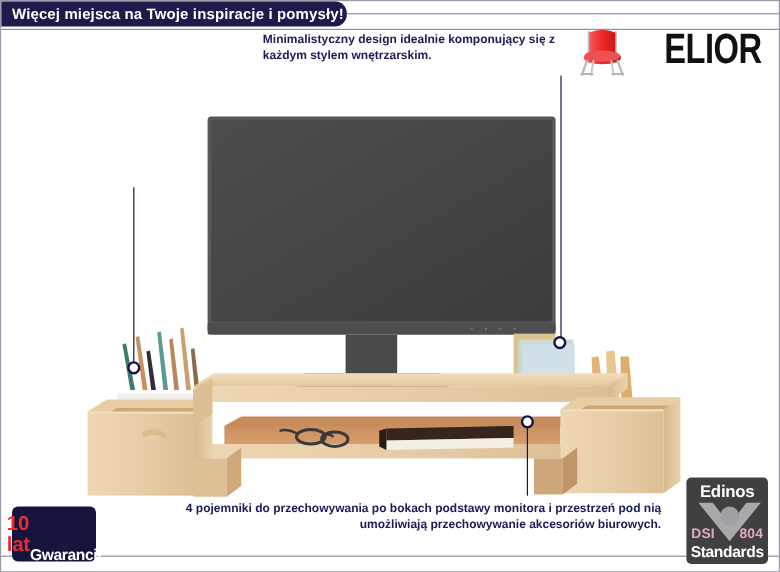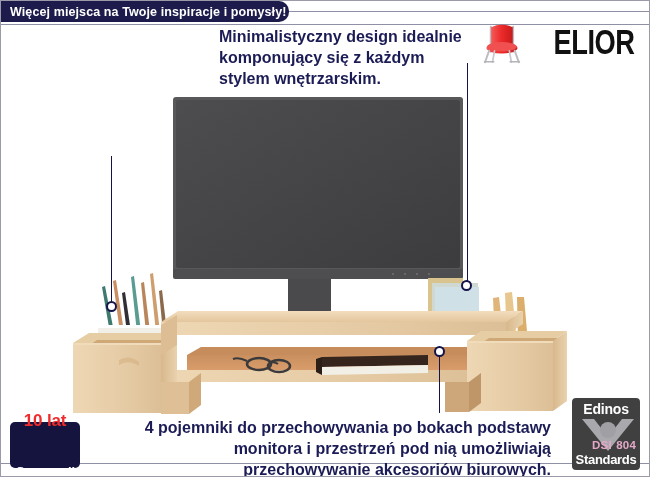--- a/index.html
+++ b/index.html
@@ -82,21 +82,21 @@
     transform:scaleY(1.22) scaleX(0.94);
     transform-origin:center;
     margin-left:6px;
     margin-right:4px;
   }
 
   
   .note{
     position:absolute;
     color:#1b1b55;
-    font-size:16px;
+    font-size:10px;
     font-weight:bold;
     line-height:1.30;
     z-index:30;
   }
   #note-top{ left:218px; top:26px; width:250px; }
   #note-left{ left:8px;  top:71px;  width:205px; }
   #note-bottom{ left:130px; top:417px; width:420px;text-align:right; }
 
   
   .cline{ position:absolute; background:#15144a; z-index:22; }
@@ -120,21 +120,21 @@
   #photo-stage svg{ display:block; width:100%; height:100%; }
 
   
   #warranty-badge{
     position:absolute;
     left:9px; bottom:8px;
     width:70px; height:46px;
     background:#14143f;
     border-radius:5px;
     display:flex;
-    flex-direction:column;
+    flex-direction:row;
     align-items:center;
     justify-content:center;
     z-index:45;
   }
   #warranty-years{
     color:#ef2b2b;
     font-size:17px;
     font-weight:bold;
     line-height:1.02;
     letter-spacing:-0.2px;
@@ -171,21 +171,20 @@
     left:8px; top:20px;
     width:56px; height:34px;
   }
   #standards-badge .sb-dsi{
     position:absolute;
     left:4px; top:41px;
     color:#e3a8c8;
     font-size:11.5px;
     font-weight:bold;
     letter-spacing:0.2px;
-    margin-left:16px;
   }
   #standards-badge .sb-num{
     position:absolute;
     right:4px; top:41px;
     color:#e3a8c8;
     font-size:11.5px;
     font-weight:bold;
     letter-spacing:0.2px;
   }
   #standards-badge .sb-bottom{

